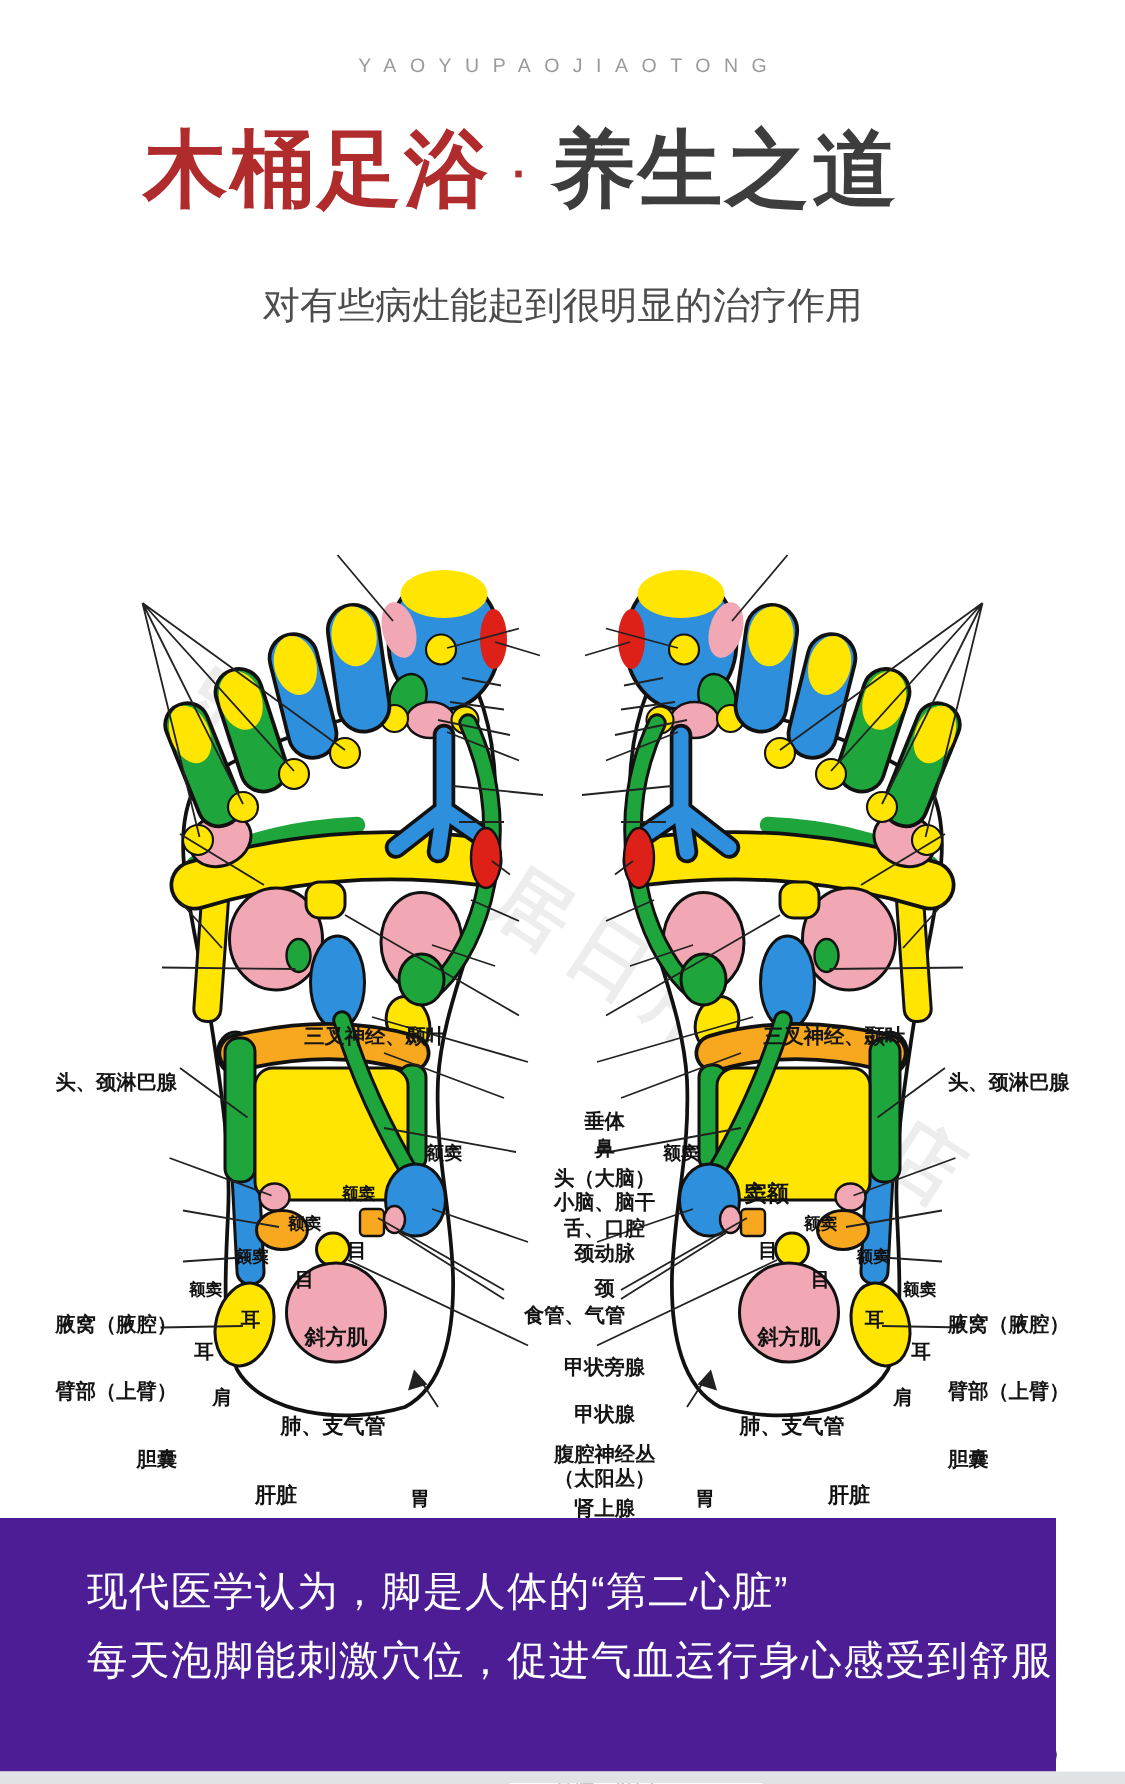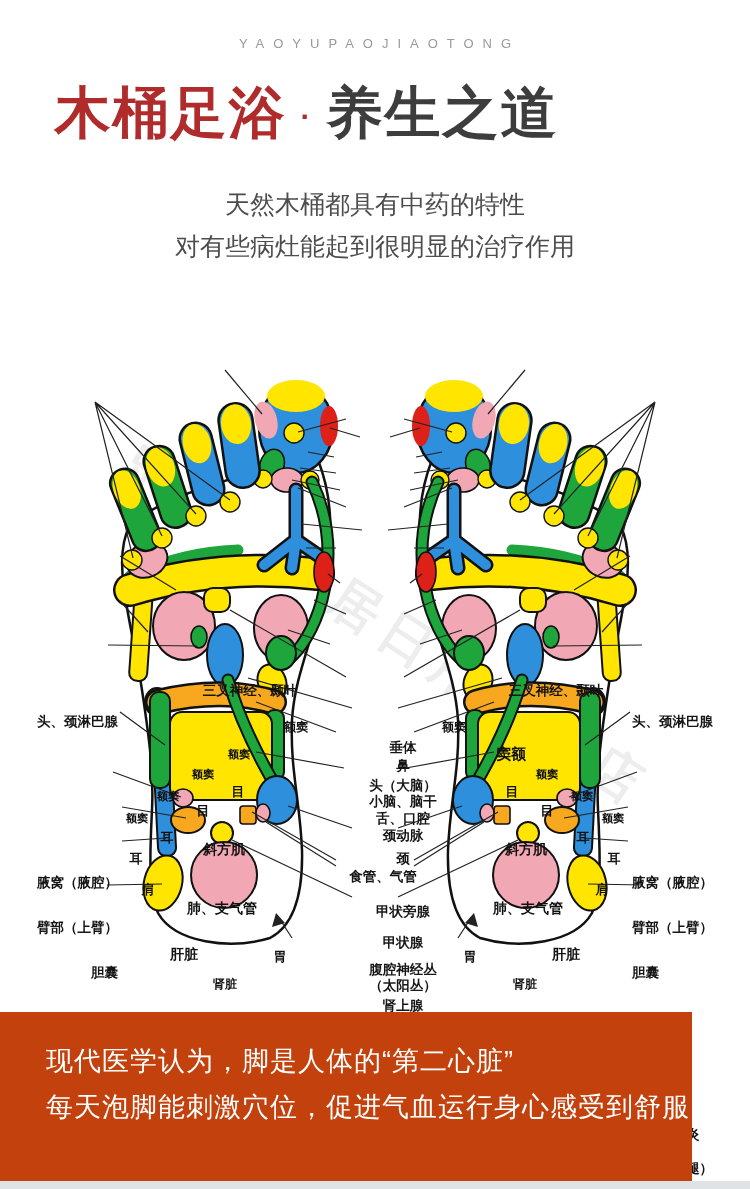--- a/index.html
+++ b/index.html
@@ -3,56 +3,55 @@
 <meta charset="utf-8">
 <style>
   html,body{margin:0;padding:0;background:#ffffff;}
   body{font-family:"Liberation Sans","DejaVu Sans",sans-serif;}
   .page{position:relative;width:750px;height:1189px;background:#fff;margin:0 auto;overflow:hidden;}
 
   
   .brand{position:absolute;top:36px;left:0;width:750px;text-align:center;
          font-size:13px;letter-spacing:9px;text-indent:9px;color:#9a9a9a;font-weight:500;}
   .title{position:absolute;top:76px;left:0;width:613px;text-align:center;white-space:nowrap;
-         font-size:56px;font-weight:700;letter-spacing:2px;}
+         font-size:56px;font-weight:700;letter-spacing:2px;padding-left:41px;}
   .title .red{color:#b02b2b;}
   .title .dot{color:#b02b2b;font-size:30px;font-weight:900;vertical-align:middle;margin:0 14px;}
   .title .dark{color:#3d3d3d;}
   .intro{position:absolute;top:183px;left:0;width:750px;text-align:center;
          font-size:25px;line-height:42px;color:#4d4d4d;font-weight:400;}
 
   
   .diagram{position:absolute;top:330px;left:0;width:750px;height:660px;}
   .diagram svg{position:absolute;left:0;top:0;}
   .dl{position:absolute;transform:translate(-50%,-50%);white-space:nowrap;
       font-size:13.5px;font-weight:700;color:#151515;margin-left:28px;}
   .sl{position:absolute;right:632px;transform:translateY(-50%);white-space:nowrap;
       font-size:13.5px;font-weight:700;color:#151515;}
   .sr{position:absolute;left:632px;transform:translateY(-50%);white-space:nowrap;
       font-size:13.5px;font-weight:700;color:#151515;}
   .fz{position:absolute;transform:translate(-50%,-50%);white-space:nowrap;
-      font-size:13px;font-weight:700;color:#111;}
+      font-size:13px;font-weight:700;color:#111;margin-top:42px;}
 
   
-  .banner{position:absolute;left:0;top:1012px;width:692px;height:169px;background:#c2410c;}
+  .banner{position:absolute;left:0;top:1012px;width:692px;height:169px;background:#4c1d95;padding-left:12px;}
   .banner .txt{padding:26px 0 0 46px;color:#ffffff;font-size:27px;line-height:46px;
                font-weight:400;letter-spacing:1px;}
   .bottom-strip{position:absolute;left:0;top:1181px;width:750px;height:8px;background:#dfe3e6;}
 </style>
 </head>
 <body>
 
 <div class="page">
 
   <div class="brand">YAOYUPAOJIAOTONG</div>
   <div class="title">
     <span class="red">木桶足浴</span><span class="dot">·</span><span class="dark">养生之道</span>
   </div>
   <div class="intro">
-    <div>天然木桶都具有中药的特性</div>
     <div>对有些病灶能起到很明显的治疗作用</div>
   </div>
 
   <div class="diagram">
     <svg width="750" height="660" viewBox="0 330 750 660">
       <defs>
         <g id="footL">
 
           <path d="M318,460 C330,490 334,530 326,575 C318,630 295,670 292,720
                    C290,770 300,800 302,850 C303,890 295,925 270,938

